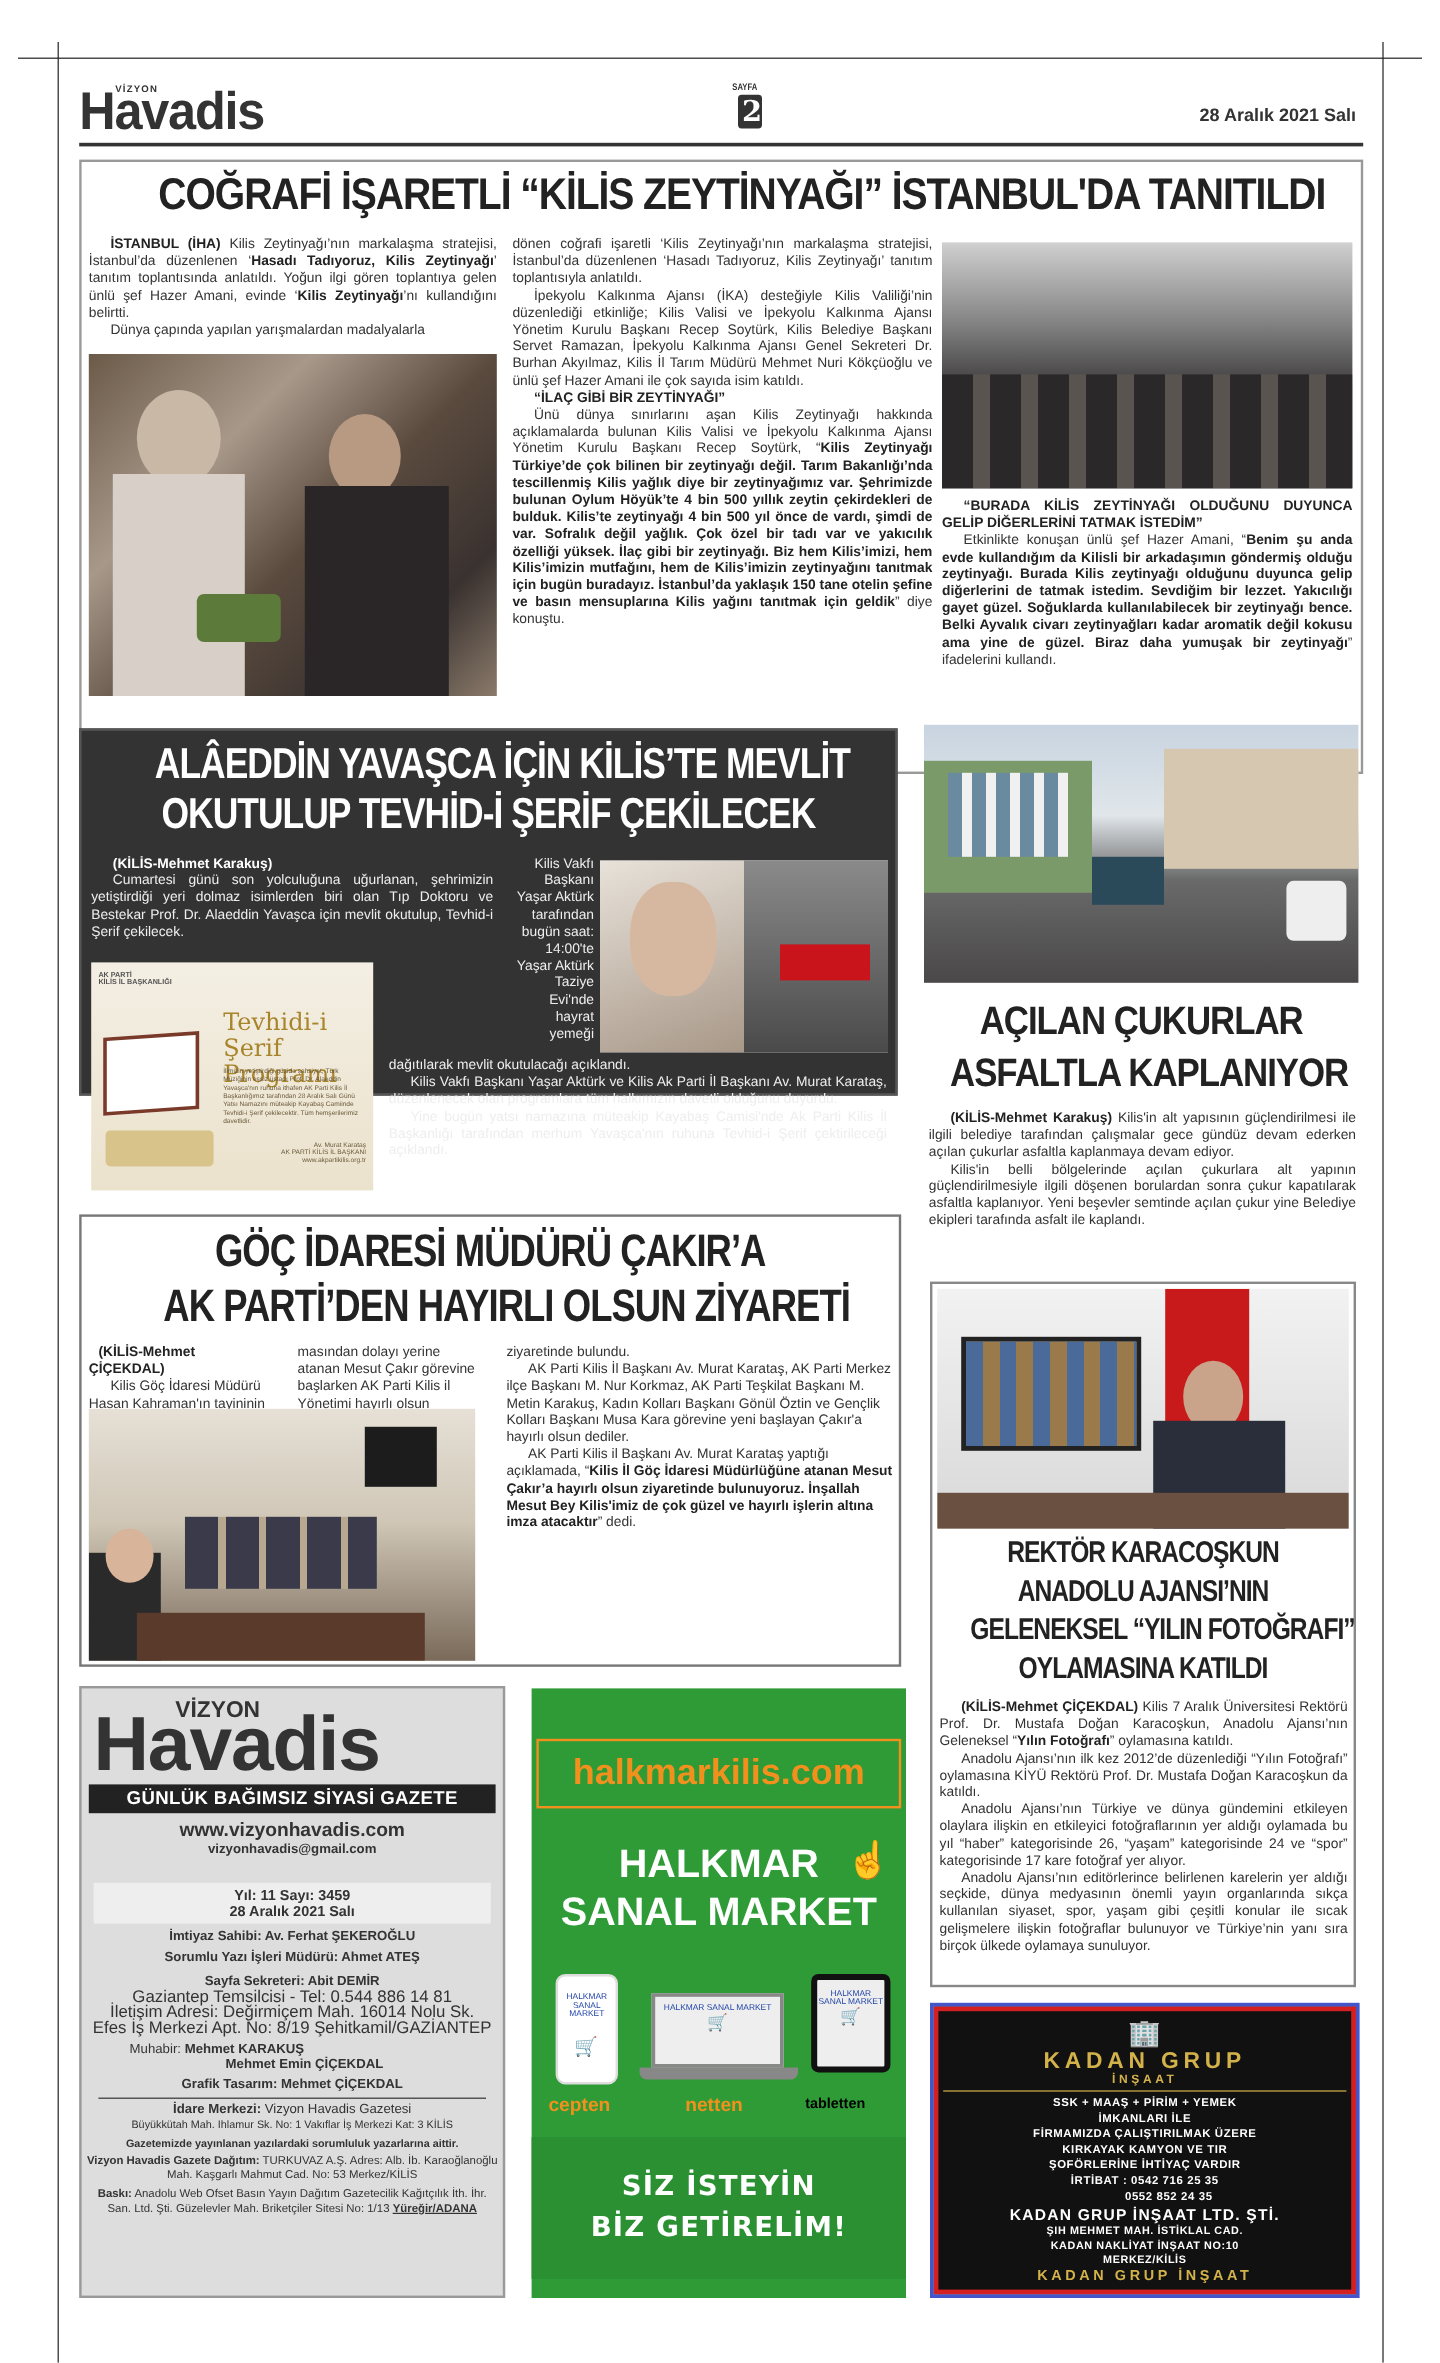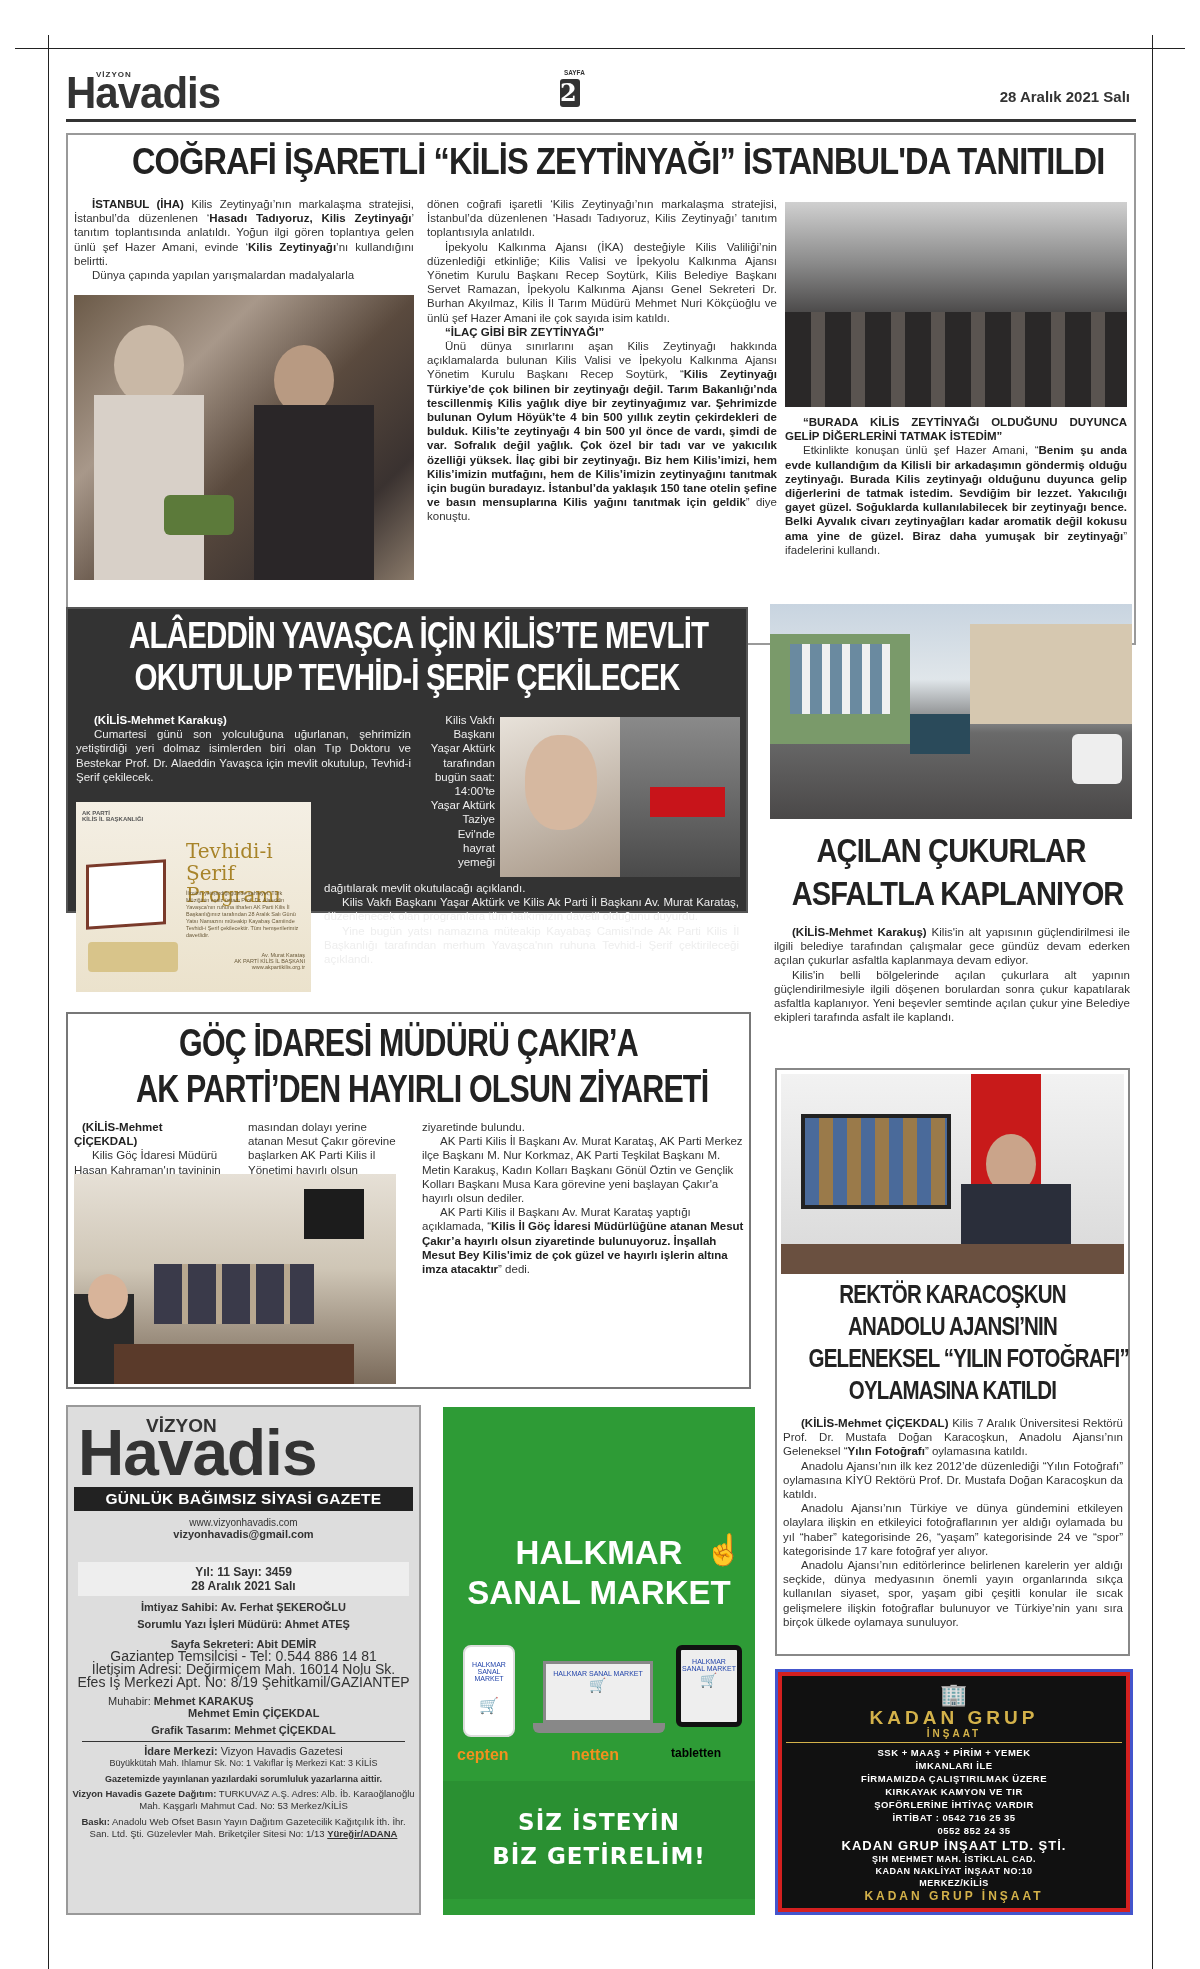--- a/index.html
+++ b/index.html
@@ -3,21 +3,21 @@
 <meta charset="utf-8">
 <style>
 *{box-sizing:border-box;margin:0;padding:0}
 body{width:1200px;height:1969px;background:#fff;font-family:"Liberation Sans",sans-serif;color:#222;position:relative;overflow:hidden}
 .abs{position:absolute}
 .crop-v{position:absolute;width:1px;background:#222}
 .crop-h{position:absolute;height:1px;background:#222}
 .masthead-logo{left:66px;top:70px;width:190px;height:48px}
 .logo-vizyon{position:absolute;left:30px;top:0;font-size:8px;font-weight:bold;letter-spacing:1px;color:#333}
 .logo-havadis{position:absolute;left:0;top:2px;font-size:42px;font-weight:bold;color:#333;letter-spacing:-1px;line-height:42px;transform:scaleY(1.05)}
-.sayfa{left:560px;top:68px;width:40px;text-align:left}
+.sayfa{left:595px;top:68px;width:40px;text-align:right}
 .sayfa-label{font-size:8px;font-weight:bold;color:#333;transform:scaleX(0.8)}
 .sayfa-num{display:inline-block;margin-top:2px;width:20px;height:28px;background:#333;color:#fff;border-radius:3px;font-size:24px;font-weight:bold;line-height:28px;font-family:"DejaVu Serif",serif}
 .masthead-date{right:70px;top:88px;font-size:15px;font-weight:bold;color:#333}
 .masthead-rule{left:66px;top:119px;width:1070px;height:3px;background:#333}
 .box{position:absolute;border:2px solid #777}
 .article-text{font-size:11.5px;line-height:14.2px;color:#333;text-align:justify}
 .article-text p{text-indent:18px}
 .article-text b{color:#222}
 .photo{position:absolute;overflow:hidden}
 .h-hl{position:absolute;left:0;right:0;text-align:center;font-weight:bold;color:#222;white-space:nowrap;letter-spacing:-1px}
@@ -176,21 +176,21 @@
     <p>Anadolu Ajansı’nın editörlerince belirlenen karelerin yer aldığı seçkide, dünya medyasının önemli yayın organlarında sıkça kullanılan siyaset, spor, yaşam gibi çeşitli konular ile sıcak gelişmelere ilişkin fotoğraflar bulunuyor ve Türkiye’nin yanı sıra birçok ülkede oylamaya sunuluyor.</p>
   </div>
 </div>
 
 <div class="imprint">
   <div style="position:relative;height:78px">
     <div class="abs" style="left:78px;top:8px;font-size:19px;font-weight:bold;color:#333">VİZYON</div>
     <div class="abs" style="left:10px;top:14px;font-size:64px;font-weight:bold;color:#333;letter-spacing:-1px;line-height:64px">Havadis</div>
   </div>
   <div style="margin:2px 6px 0;background:#222;color:#fff;font-size:15.5px;font-weight:bold;padding:3px 0;letter-spacing:0.3px">GÜNLÜK BAĞIMSIZ SİYASİ GAZETE</div>
-  <div style="margin-top:6px;font-size:10px;font-weight:normal">www.vizyonhavadis.com</div>
+  <div style="margin-top:6px;font-size:16px;font-weight:bold">www.vizyonhavadis.com</div>
   <div style="font-size:11px;font-weight:bold">vizyonhavadis@gmail.com</div>
   <div style="margin:22px 10px 0;background:#eee;padding:3px 0">
     <div style="font-size:12px;font-weight:bold">Yıl: 11  Sayı: 3459</div>
     <div style="font-size:12px;font-weight:bold">28 Aralık 2021 Salı</div>
   </div>
   <div style="margin-top:5px;font-size:11px;font-weight:bold">İmtiyaz Sahibi: Av. Ferhat ŞEKEROĞLU</div>
   <div style="margin-top:5px;font-size:11px;font-weight:bold">Sorumlu Yazı İşleri Müdürü: Ahmet ATEŞ</div>
   <div style="margin-top:8px;font-size:11px;font-weight:bold">Sayfa Sekreteri: Abit DEMİR</div>
   <div class="row">Gaziantep Temsilcisi -  Tel: 0.544 886 14 81</div>
   <div class="row">İletişim Adresi: Değirmiçem Mah. 16014 Nolu Sk.</div>
@@ -200,20 +200,21 @@
   <div style="margin-top:5px;font-size:11px;font-weight:bold">Grafik Tasarım: Mehmet ÇİÇEKDAL</div>
   <div style="margin:5px 14px 3px;height:1px;background:#333"></div>
   <div style="font-size:11px"><b>İdare Merkezi:</b><span> Vizyon Havadis Gazetesi</span></div>
   <div class="row" style="font-size:9px">Büyükkütah Mah. Ihlamur Sk. No: 1 Vakıflar İş Merkezi Kat: 3 KİLİS</div>
   <div style="margin-top:4px;font-size:9px;font-weight:bold">Gazetemizde yayınlanan yazılardaki sorumluluk yazarlarına aittir.</div>
   <div style="margin-top:4px;font-size:9.5px;line-height:12px;padding:0 4px"><b>Vizyon Havadis Gazete Dağıtım:</b><span> TURKUVAZ A.Ş. Adres: Alb. İb. Karaoğlanoğlu Mah. Kaşgarlı Mahmut Cad. No: 53 Merkez/KİLİS</span></div>
   <div style="margin-top:4px;font-size:9.5px;line-height:12px;padding:0 6px"><b>Baskı:</b><span> Anadolu Web Ofset Basın Yayın Dağıtım Gazetecilik Kağıtçılık İth. İhr. San. Ltd. Şti. Güzelevler Mah. Briketçiler Sitesi No: 1/13 </span><b style="text-decoration:underline">Yüreğir/ADANA</b></div>
 </div>
 
 <div class="ad-green">
+  <div class="abs" style="left:4px;top:42px;width:304px;height:58px;border:2px solid #f2901e;text-align:center;color:#f2901e;font-size:30px;font-weight:bold;line-height:54px">halkmarkilis.com</div>
   <div class="abs" style="left:0;top:128px;width:312px;text-align:center;color:#fff;font-size:33px;font-weight:bold;line-height:36px">HALKMAR</div>
   <div class="abs" style="left:0;top:168px;width:312px;text-align:center;color:#fff;font-size:33px;font-weight:bold;line-height:36px">SANAL MARKET</div>
   <div class="abs" style="left:262px;top:125px;font-size:30px;color:#222">☝</div>
   <div class="abs" style="left:20px;top:238px;width:52px;height:92px;background:#fff;border-radius:8px;border:2px solid #ddd;font-size:7px;color:#2244aa;text-align:center;padding-top:14px"><span>HALKMAR SANAL MARKET</span><div style="margin-top:14px;font-size:16px;color:#888">🛒</div></div>
   <div class="abs" style="left:100px;top:254px;width:110px;height:62px;background:#eee;border:3px solid #888;font-size:7px;color:#2244aa;text-align:center;padding-top:6px"><span>HALKMAR SANAL MARKET</span><div style="font-size:14px;color:#888">🛒</div></div>
   <div class="abs" style="left:90px;top:316px;width:132px;height:10px;background:#888;border-radius:0 0 6px 6px"></div>
   <div class="abs" style="left:233px;top:238px;width:66px;height:82px;background:#eee;border:5px solid #111;border-radius:6px;font-size:7px;color:#2244aa;text-align:center;padding-top:8px"><span>HALKMAR SANAL MARKET</span><div style="font-size:14px;color:#888">🛒</div></div>
   <div class="abs" style="left:14px;top:339px;color:#f2901e;font-weight:bold;font-size:16px">cepten</div>
   <div class="abs" style="left:128px;top:339px;color:#f2901e;font-weight:bold;font-size:16px">netten</div>
   <div class="abs" style="left:228px;top:339px;color:#000000;font-weight:bold;font-size:12px">tabletten</div>

